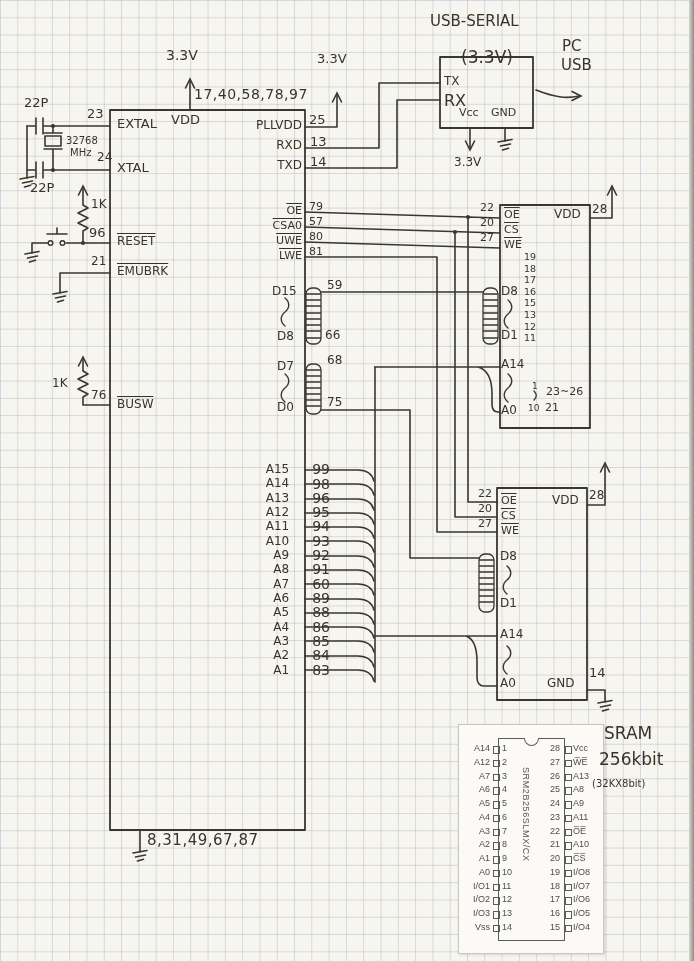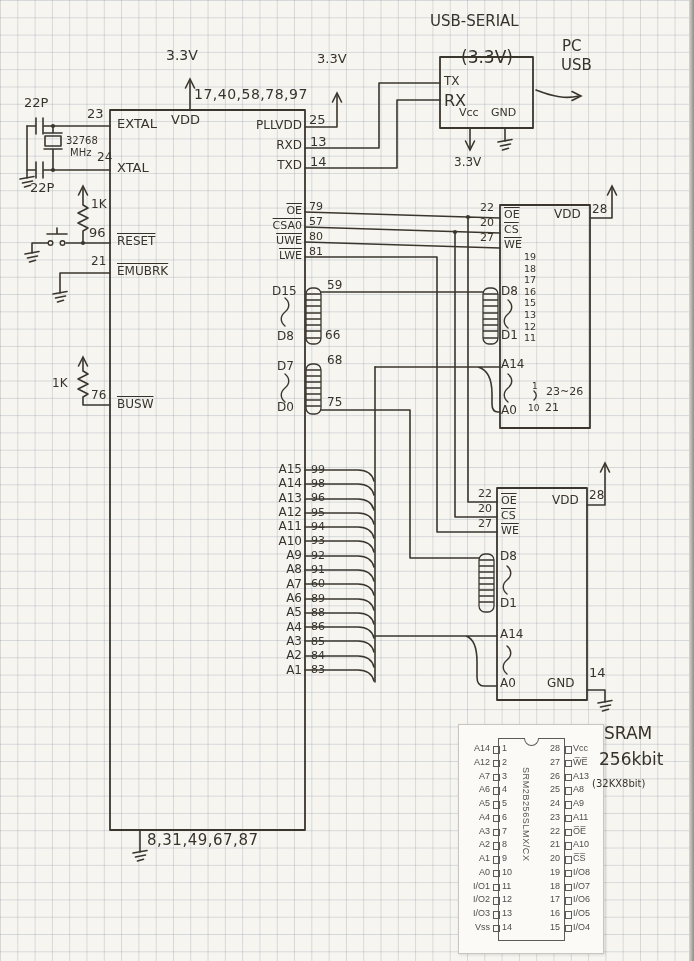--- a/index.html
+++ b/index.html
@@ -14,21 +14,21 @@
     background:linear-gradient(to right,#d8d6d0,#8f8d88);}
   svg.wires{position:absolute;left:0;top:0;}
   .lb{position:absolute;font-family:"DejaVu Sans",sans-serif;color:#37332b;
       font-size:12px;line-height:1.1;white-space:nowrap;}
   .bar{text-decoration:overline;}
   .rt{text-align:right;}
   
   .addr-list{position:absolute;left:240px;top:462px;width:90px;}
   .addr-row{display:flex;height:14.33px;align-items:center;}
   .a-lab{width:62px;text-align:right;padding-right:5px;font-size:12px;color:#37332b;}
-  .a-num{font-size:11px;color:#37332b;padding-left:4px;}
+  .a-num{font-size:14px;color:#37332b;padding-left:18px;}
   
   .dnum-list{position:absolute;left:524px;top:251px;}
   .dnum{height:11.6px;line-height:11.6px;font-size:9.5px;color:#37332b;}
   
   .dip-card{position:absolute;left:458px;top:724px;width:144px;height:228px;
     background:#fbfaf6;border:1px solid #c9c7bd;box-shadow:1px 1px 3px rgba(0,0,0,.12);
     font-family:"Liberation Sans",sans-serif;color:#4e4e4e;}
   .dip-body{position:absolute;left:39px;top:13px;width:65px;height:201px;
     border:1.4px solid #5b5b5b;}
   .dip-notch{position:absolute;left:65px;top:13px;width:13px;height:7px;

